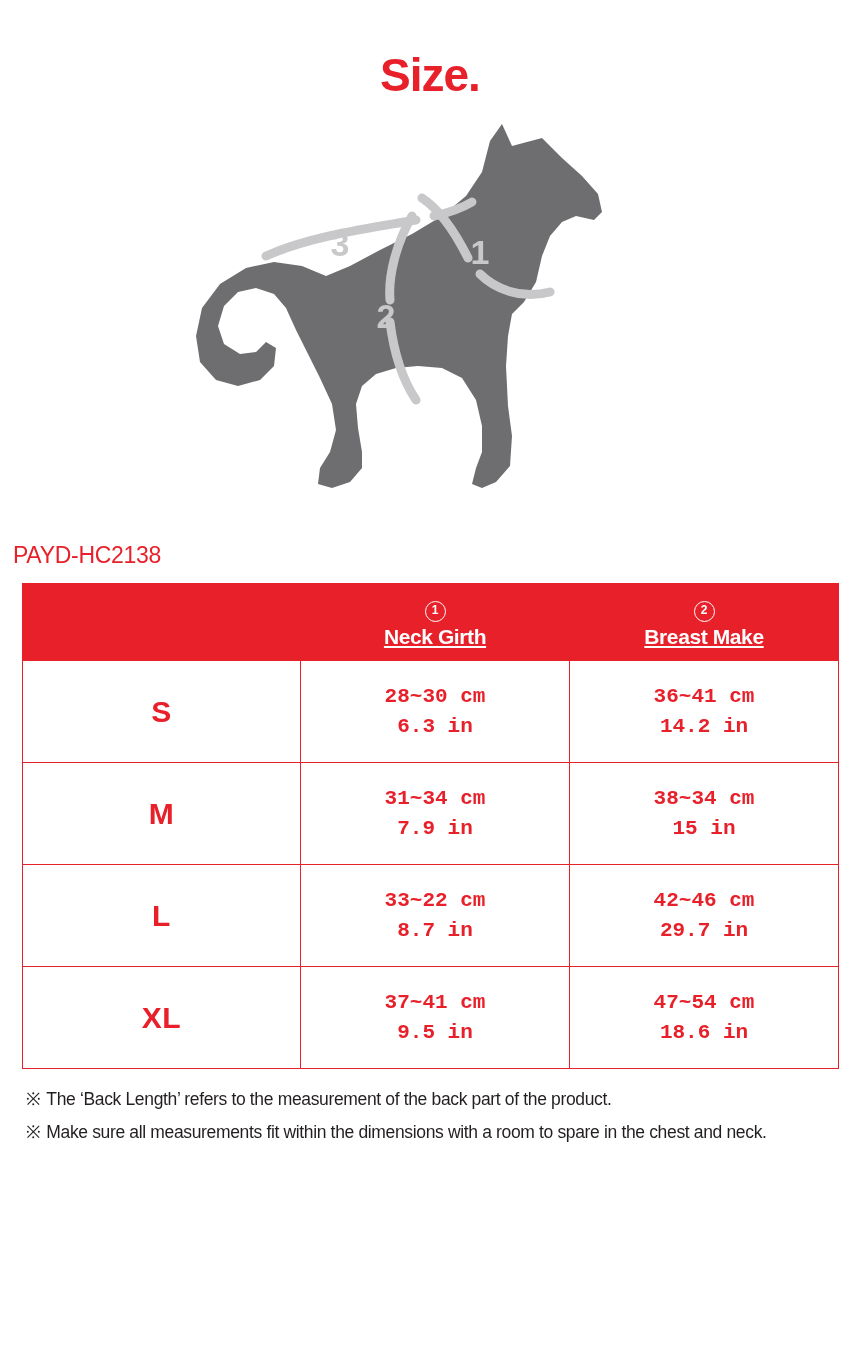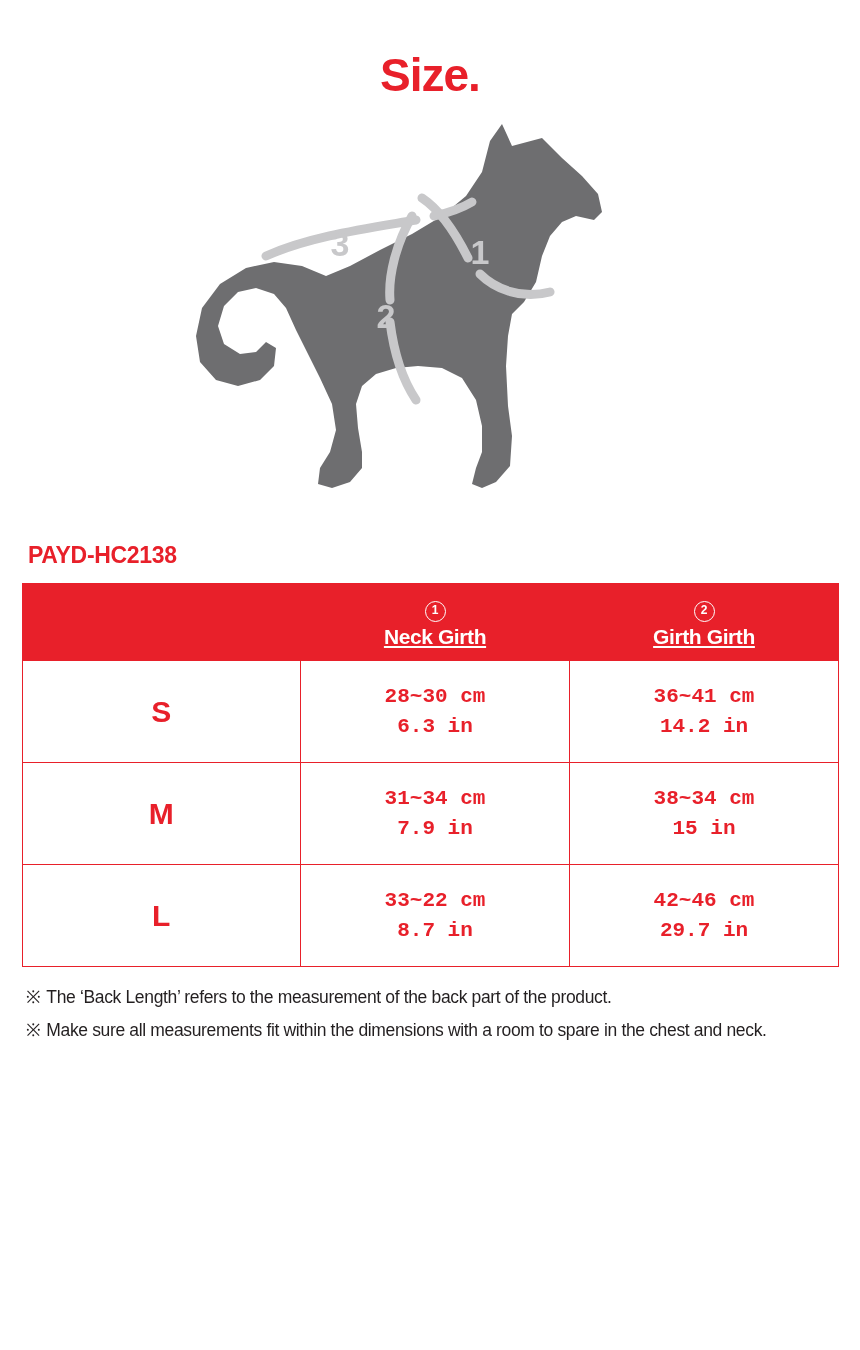--- a/index.html
+++ b/index.html
@@ -41,24 +41,23 @@
   }
   .illustration svg {
     display: block;
     margin: 0 auto;
   }
 
   
   .model-code {
     color: #e8202a;
     font-size: 23px;
-    padding-left: 28px;
+    padding-left: 13px;
     padding-top: 6px;
     letter-spacing: -0.3px;
-    font-weight: bold;
   }
 
   
   .table-wrap {
     padding: 14px 22px 0 22px;
   }
   table.size-table {
     width: 816px;
     border-collapse: collapse;
     table-layout: fixed;
@@ -261,21 +260,21 @@
       </colgroup>
       <thead>
         <tr>
           <th></th>
           <th>
             <span class="circ-num">1</span>
             <span class="head-label">Neck Girth</span>
           </th>
           <th>
             <span class="circ-num">2</span>
-            <span class="head-label">Girth Girth</span>
+            <span class="head-label">Breast Make</span>
           </th>
         </tr>
       </thead>
       <tbody>
         <tr>
           <td class="size-cell">S</td>
           <td class="meas-cell">
             <span class="ln">28~30 cm</span>
             <span class="ln">6.3 in</span>
           </td>
@@ -297,20 +296,31 @@
         </tr>
         <tr>
           <td class="size-cell">L</td>
           <td class="meas-cell">
             <span class="ln">33~22 cm</span>
             <span class="ln">8.7 in</span>
           </td>
           <td class="meas-cell">
             <span class="ln">42~46 cm</span>
             <span class="ln">29.7 in</span>
+          </td>
+        </tr>
+        <tr>
+          <td class="size-cell">XL</td>
+          <td class="meas-cell">
+            <span class="ln">37~41 cm</span>
+            <span class="ln">9.5 in</span>
+          </td>
+          <td class="meas-cell">
+            <span class="ln">47~54 cm</span>
+            <span class="ln">18.6 in</span>
           </td>
         </tr>
       </tbody>
     </table>
   </div>
 
   <div class="notes">
     <div class="note">
       <span class="mark">※</span>
       <span class="txt">The ‘Back Length’ refers to the measurement of the back part of the product.</span>

